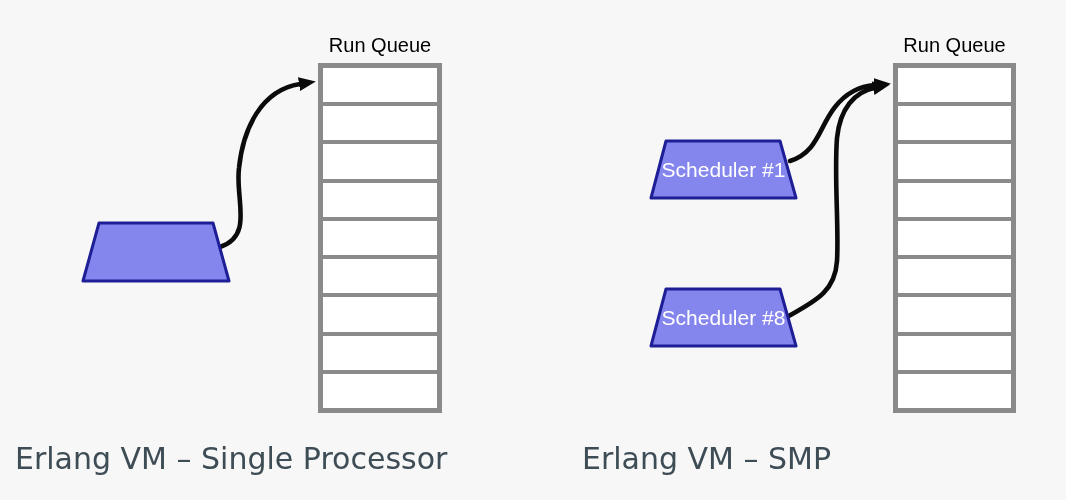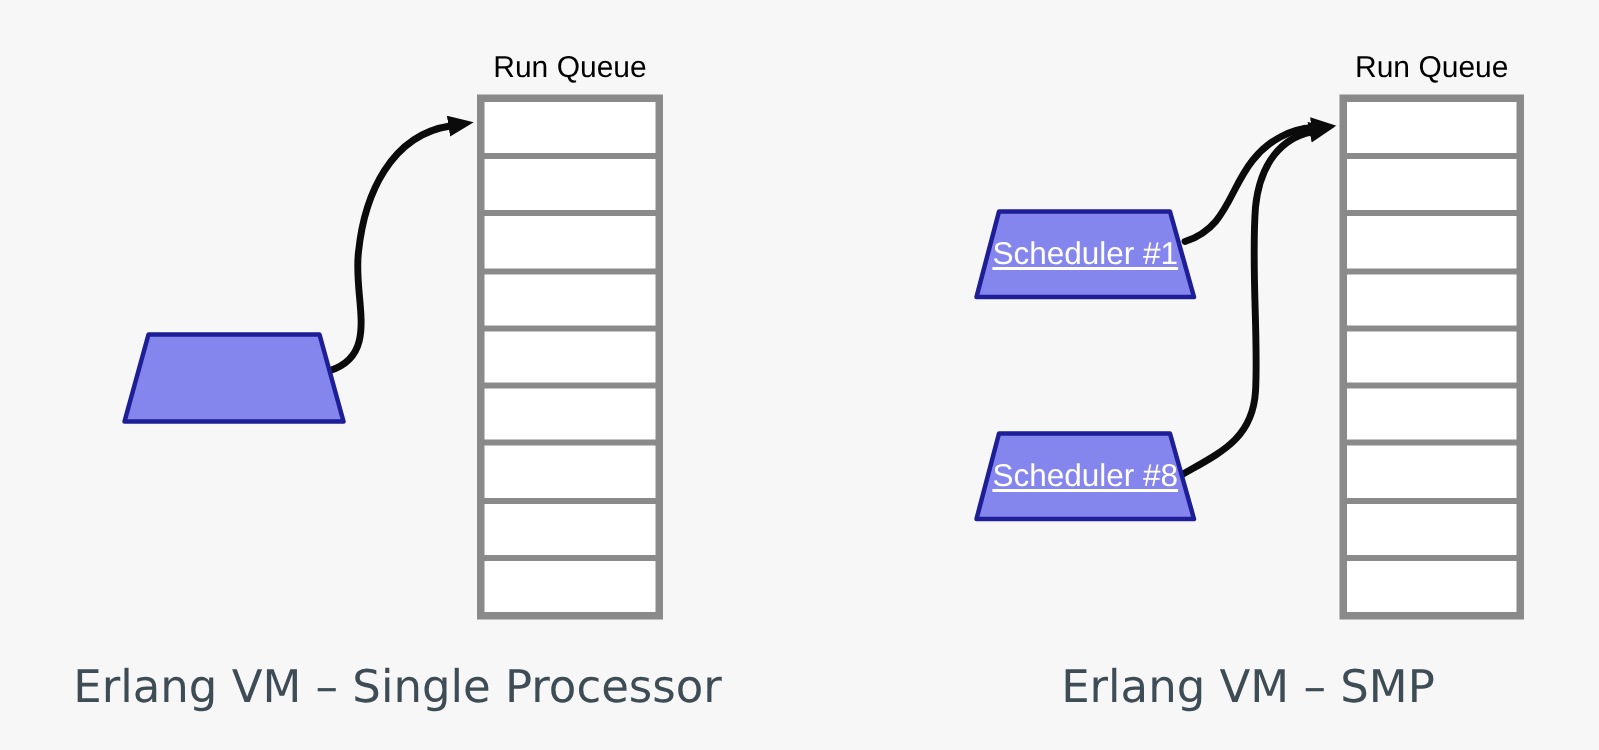--- a/index.html
+++ b/index.html
@@ -29,32 +29,32 @@
     font-size: 20px; line-height: 22px;
     text-align: center; white-space: nowrap;
   }
   .queue-label-left  { left: 318px; top: 34px; width: 124px; }
   .queue-label-right { left: 893px; top: 34px; width: 123px; }
 
   .sched-label {
     position: absolute;
     color: var(--scheduler-label-text, #ffffff);
     font-size: 21px; line-height: 22px;
-    text-align: center; white-space: nowrap; text-decoration: underline;
+    text-align: center; white-space: nowrap;
   }
   .sched-label-single { left: 83px;  top: 241px; width: 148px; }
   .sched-label-1      { left: 650px; top: 159px; width: 147px; }
   .sched-label-2      { left: 650px; top: 307px; width: 147px; }
 
   .caption {
     position: absolute;
     color: var(--caption-text, #3d4c55);
     font-family: "DejaVu Sans", sans-serif;
     font-size: 30px; line-height: 38px;
-    text-align: center; white-space: nowrap;
+    white-space: nowrap;
     top: 440px; width: 500px;
   }
   .caption-left  { left: 15px; }
   .caption-right { left: 582px; }
 
   .trapezoid {
     fill: var(--trapezoid-fill, #8585ee);
     stroke: var(--trapezoid-border, #1e1e96);
     stroke-width: 3;
     stroke-linejoin: round;

